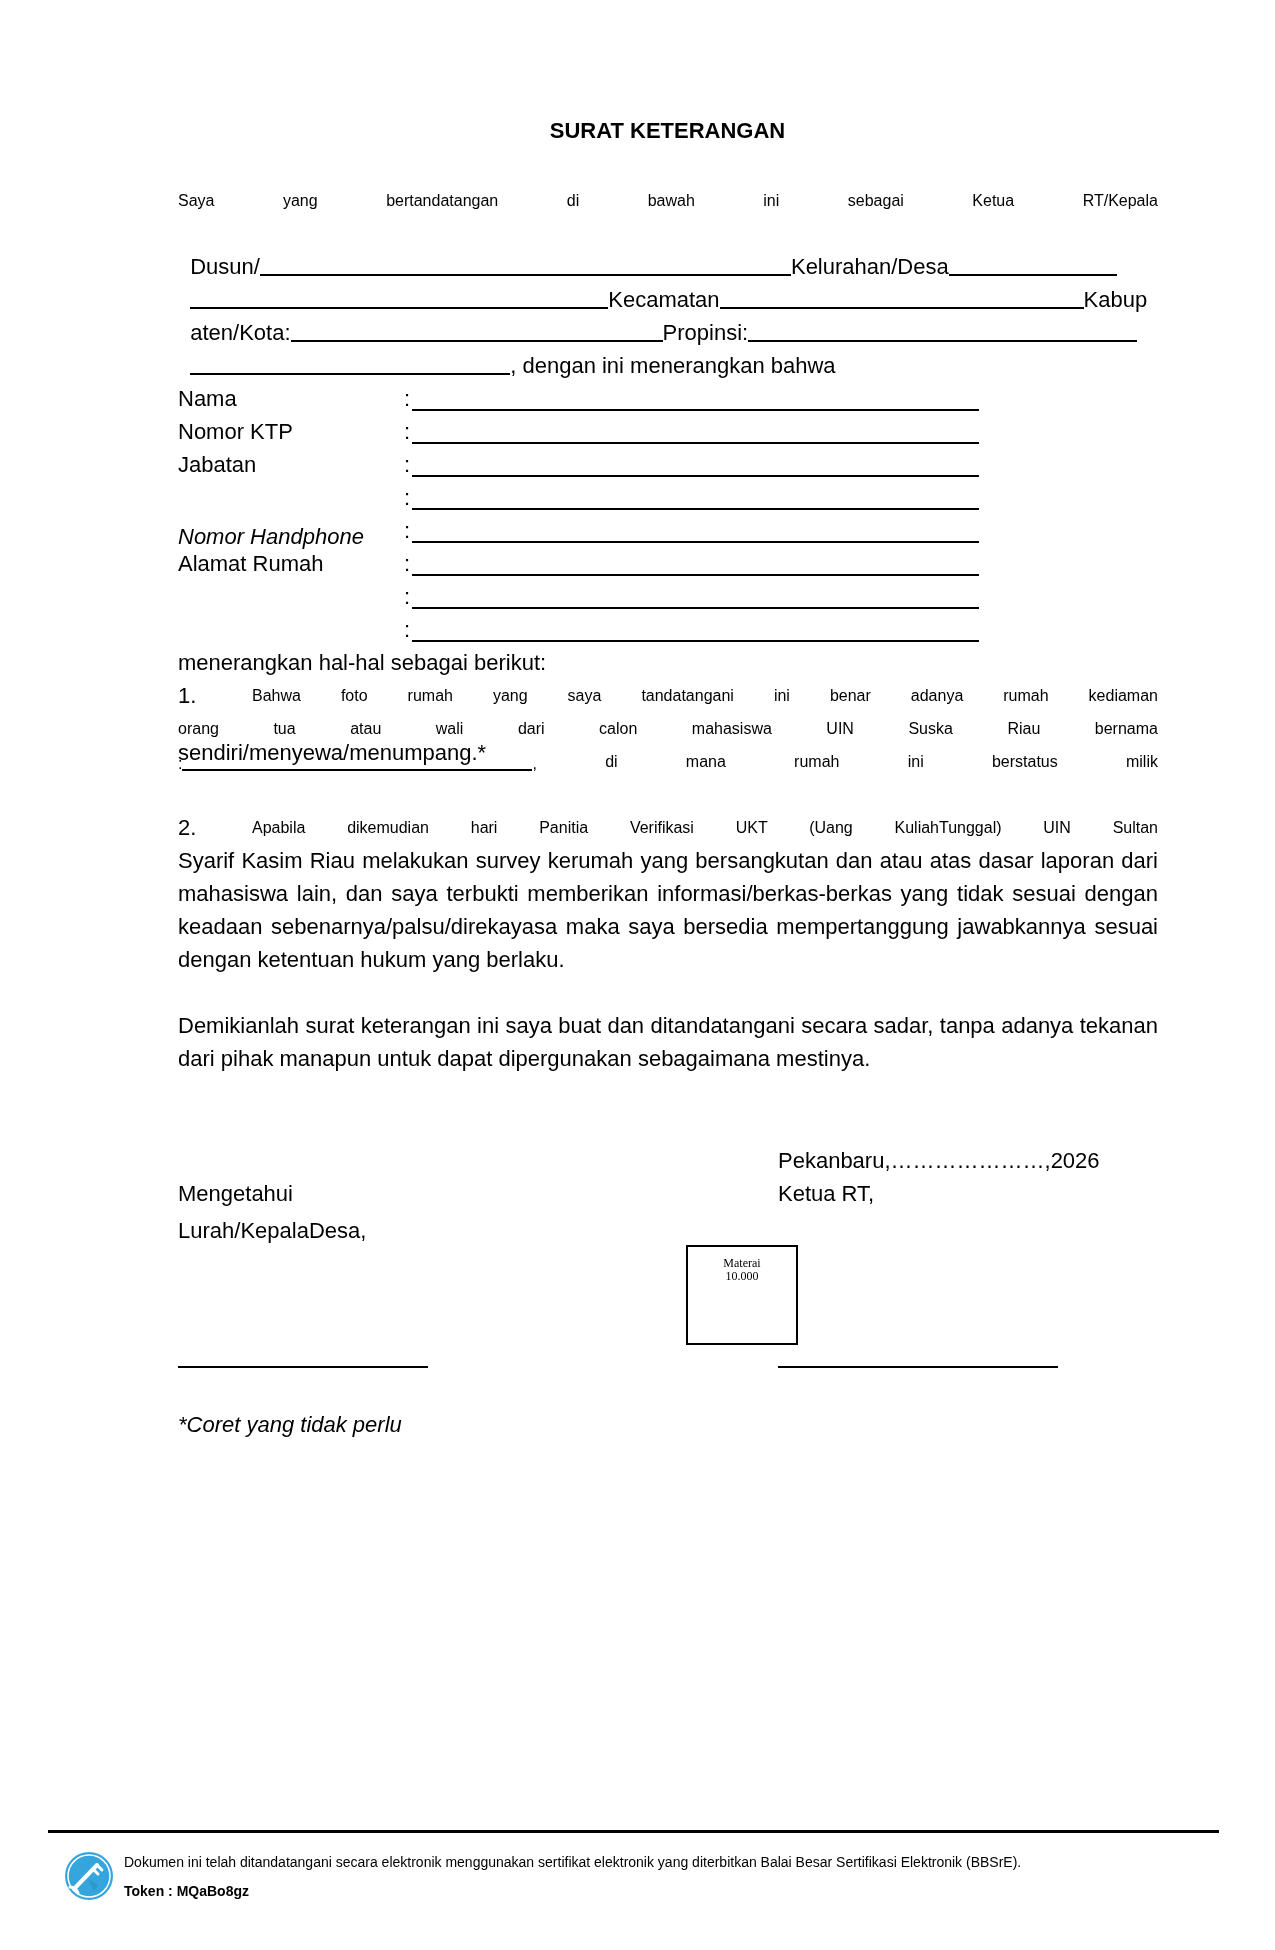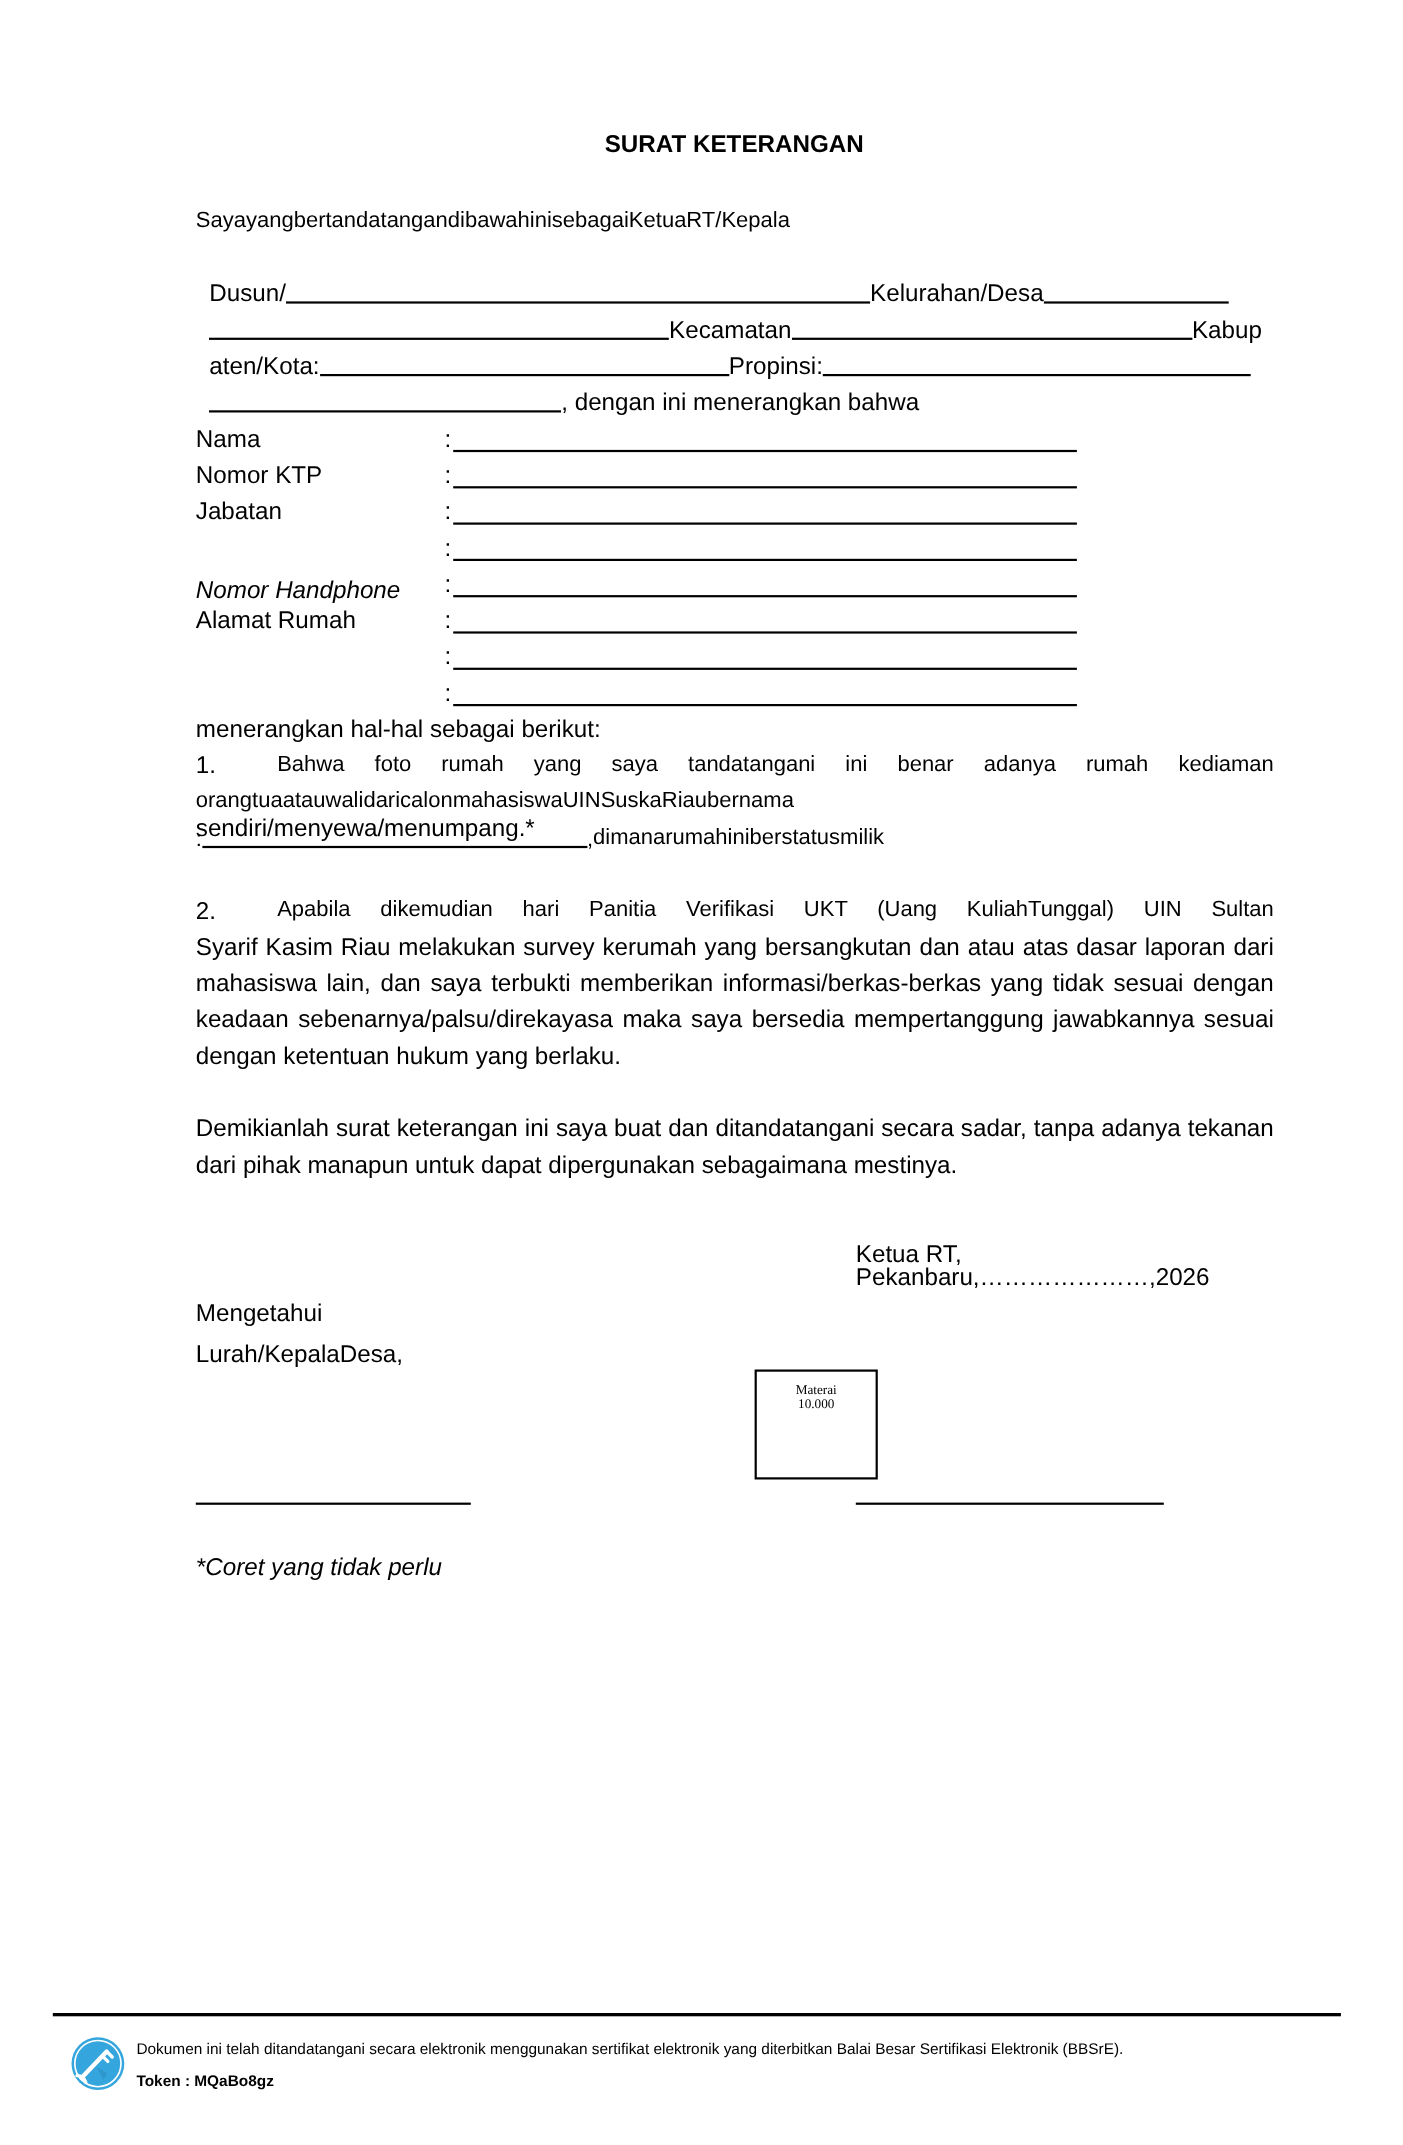--- a/index.html
+++ b/index.html
@@ -1,23 +1,23 @@
 <!DOCTYPE html>
 <html><head>
 <meta charset="utf-8">
 <style>
   html, body { margin: 0; padding: 0; background: #ffffff; }
   body { width: 1275px; height: 1950px; position: relative; overflow: hidden;
          font-family: "Liberation Sans", sans-serif; color: #000; }
   .abs { position: absolute; }
   .title { left: 0; width: 1335px; top: 116px; text-align: center;
            font-weight: bold; font-size: 22px; line-height: 30px; }
-  .just { position: absolute; left: 178px; width: 980px; font-size: 20px; line-height: 33px;
+  .just { position: absolute; left: 178px; width: 980px; font-size: 16px; line-height: 33px;
           text-align: justify; text-align-last: justify; white-space: nowrap; display: flex;
-          }
+          justify-content: space-between; }
   .row { position: absolute; left: 178px; font-size: 22px; line-height: 33px; white-space: pre; }
   .ul { display: inline-block; border-bottom: 2px solid #000; height: 22px; vertical-align: baseline; position: relative; top: 2px; }
   .label { position: absolute; left: 178px; font-size: 22px; line-height: 33px; text-align: right; }
   .colon { position: absolute; left: 404px; font-size: 22px; line-height: 33px; }
   .fline { position: absolute; left: 412px; width: 567px; border-bottom: 2px solid #000; height: 0; }
   .para { position: absolute; left: 178px; width: 980px; font-size: 22px; line-height: 33px;
           text-align: justify; }
   .materai { position: absolute; left: 686px; top: 1245px; width: 112px; height: 100px;
              border: 2px solid #000; box-sizing: border-box; text-align: center;
              font-family: "Liberation Serif", serif; font-size: 12px; line-height: 13px; padding-top: 10px; }
@@ -127,21 +127,21 @@
 <div class="row" style="top:811px;">2.</div>
 <div class="just" style="top:811px;left:252px;width:906px;display:block;text-align:justify;text-align-last:justify;">
   <span>Apabila dikemudian hari Panitia Verifikasi UKT (Uang KuliahTunggal) UIN Sultan</span>
 </div>
 <div class="para" style="top:844px;">Syarif Kasim Riau melakukan survey kerumah yang bersangkutan dan atau atas dasar laporan dari mahasiswa lain, dan saya terbukti memberikan informasi/berkas-berkas yang tidak sesuai dengan keadaan sebenarnya/palsu/direkayasa maka saya bersedia mempertanggung jawabkannya sesuai dengan ketentuan hukum yang berlaku.</div>
 
 <div class="para" style="top:1009px;">Demikianlah surat keterangan ini saya buat dan  ditandatangani secara sadar, tanpa adanya tekanan dari pihak manapun untuk dapat dipergunakan sebagaimana mestinya.</div>
 
 <div class="row" style="left:778px;top:1144px;">Pekanbaru,…………………,2026</div>
 <div class="row" style="top:1177px;">Mengetahui</div>
-<div class="row" style="left:778px;top:1123px;">Ketua RT,</div>
+<div class="row" style="left:778px;top:1177px;">Ketua RT,</div>
 <div class="row" style="top:1214px;">Lurah/KepalaDesa,</div>
 
 <div class="materai">
   <div>Materai</div>
   <div>10.000</div>
 </div>
 
 <div class="sigline" style="left:178px;top:1366px;width:250px;"></div>
 <div class="sigline" style="left:778px;top:1366px;width:280px;"></div>
 

